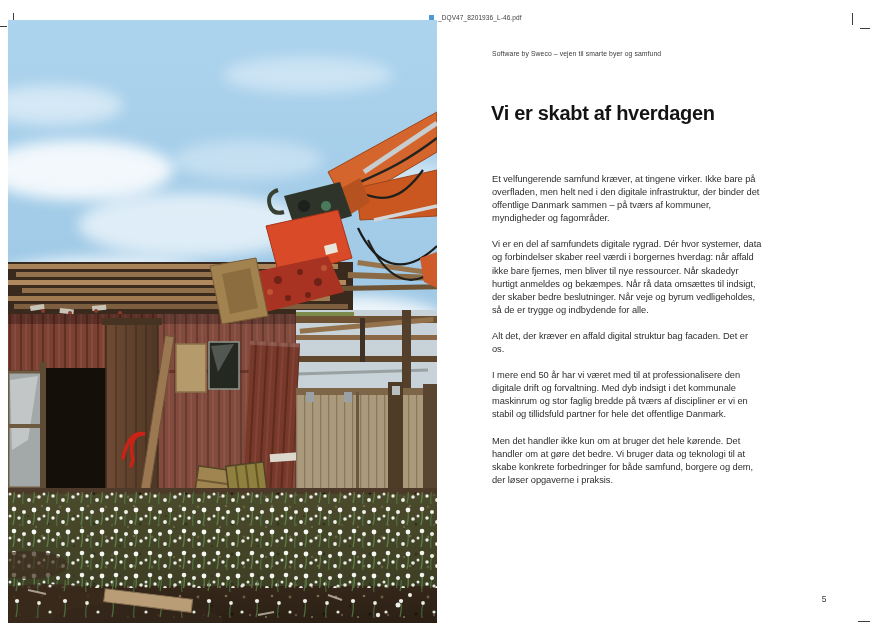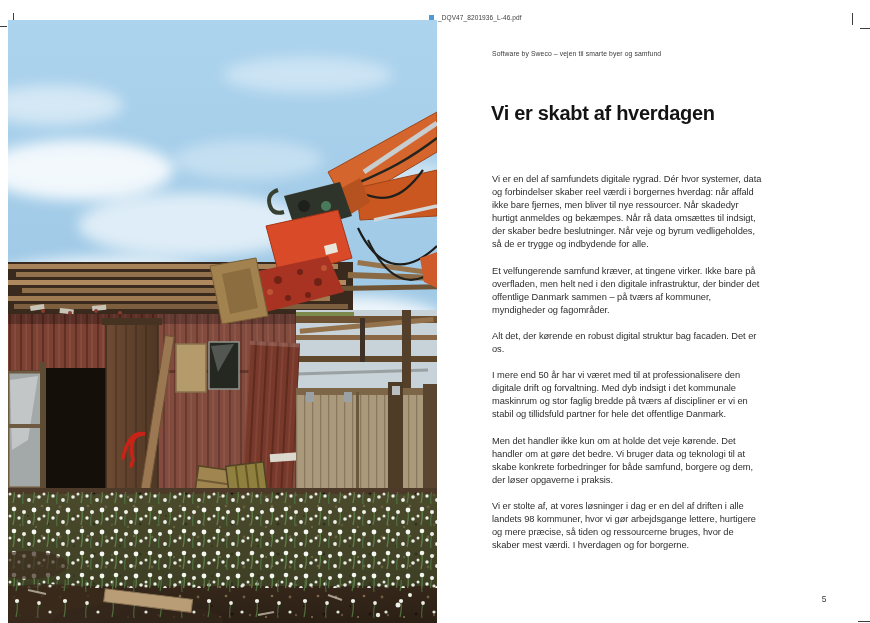--- a/index.html
+++ b/index.html
@@ -263,23 +263,22 @@
     </svg>
   </div>
 
   <div class="kicker">Software by Sweco – vejen til smarte byer og samfund</div>
 
   <div class="headline">
     <div>Vi er skabt af hverdagen</div>
   </div>
 
   <div class="bodycol">
+    <p>Et velfungerende samfund kræver, at tingene virker. Ikke bare på overfladen, men helt ned i den digitale infrastruktur, der binder det offentlige Danmark sammen – på tværs af kommuner, myndigheder og fagområder.</p>
     <p>Vi er en del af samfundets digitale rygrad. Dér hvor systemer, data og forbindelser skaber reel værdi i borgernes hverdag: når affald ikke bare fjernes, men bliver til nye ressourcer. Når skadedyr hurtigt anmeldes og bekæmpes. Når rå data omsættes til indsigt, der skaber bedre beslutninger. Når veje og byrum vedligeholdes, så de er trygge og indbydende for alle.</p>
-    <p>Et velfungerende samfund kræver, at tingene virker. Ikke bare på overfladen, men helt ned i den digitale infrastruktur, der binder det offentlige Danmark sammen – på tværs af kommuner, myndigheder og fagområder.</p>
-    <p>Alt det, der kørende en robust digital struktur bag facaden. Det er os.</p>
+    <p>Alt det, der kræver en affald digital struktur bag facaden. Det er os.</p>
     <p>I mere end 50 år har vi været med til at professionalisere den digitale drift og forvaltning. Med dyb indsigt i det kommunale maskinrum og stor faglig bredde på tværs af discipliner er vi en stabil og tillidsfuld partner for hele det offentlige Danmark.</p>
-    <p>Men det handler ikke kun om at holde det veje kørende. Det handler om at gøre det bedre. Vi bruger data og teknologi til at skabe konkrete forbedringer for både samfund, borgere og dem, der løser opgaverne i praksis.</p>
-    <p>Vi er stolte af, at vores løsninger i dag er en del af driften i alle landets 98 kommuner, hvor vi gør arbejdsgange lettere, hurtigere og mere præcise, så tiden og ressourcerne bruges, hvor de skaber mest værdi. I hverdagen og for borgerne.</p>
+    <p>Men det handler ikke kun om at bruger det hele kørende. Det handler om at gøre det bedre. Vi bruger data og teknologi til at skabe konkrete forbedringer for både samfund, borgere og dem, der løser opgaverne i praksis.</p>
   </div>
 
   <div class="pagenum">5</div>
 
 </div>
 
 </body></html>

